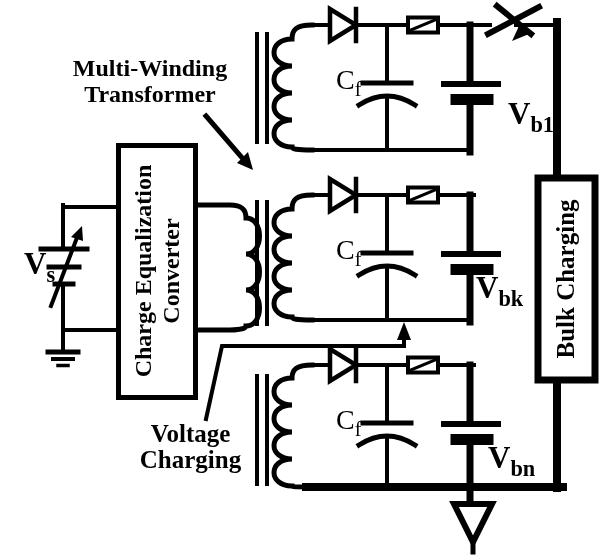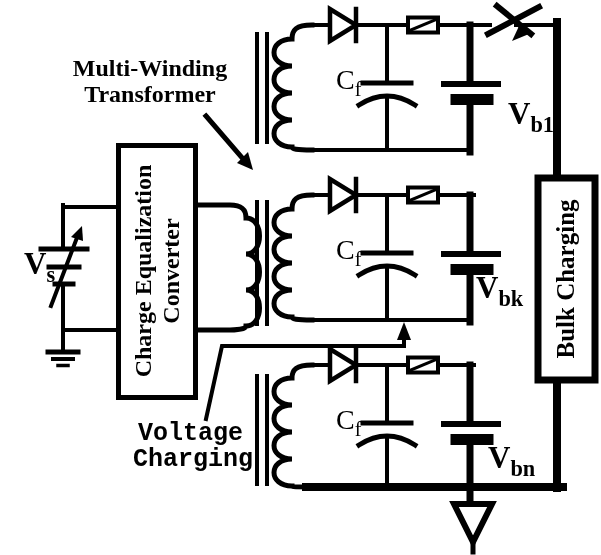--- a/index.html
+++ b/index.html
@@ -229,18 +229,18 @@
   <span>V</span><span class="sub">s</span>
 </div>
 
 <div class="lbl bold center rot" style="left:157px;top:271px;width:270px;font-size:24px;line-height:28px;">
   <div>Charge Equalization</div>
   <div>Converter</div>
 </div>
 
 <div class="lbl bold center rot" style="left:566px;top:279px;width:200px;font-size:25px;">Bulk Charging</div>
 
-<div class="lbl bold center" style="left:133px;top:421px;width:115px;font-size:25px;line-height:26px;font-family:Liberation Mono, monospace;">
+<div class="lbl bold center" style="left:133px;top:421px;width:115px;font-size:25px;line-height:26px;">
   <div>Voltage</div>
   <div>Charging</div>
 </div>
 
 </div>
 
 </body></html>

